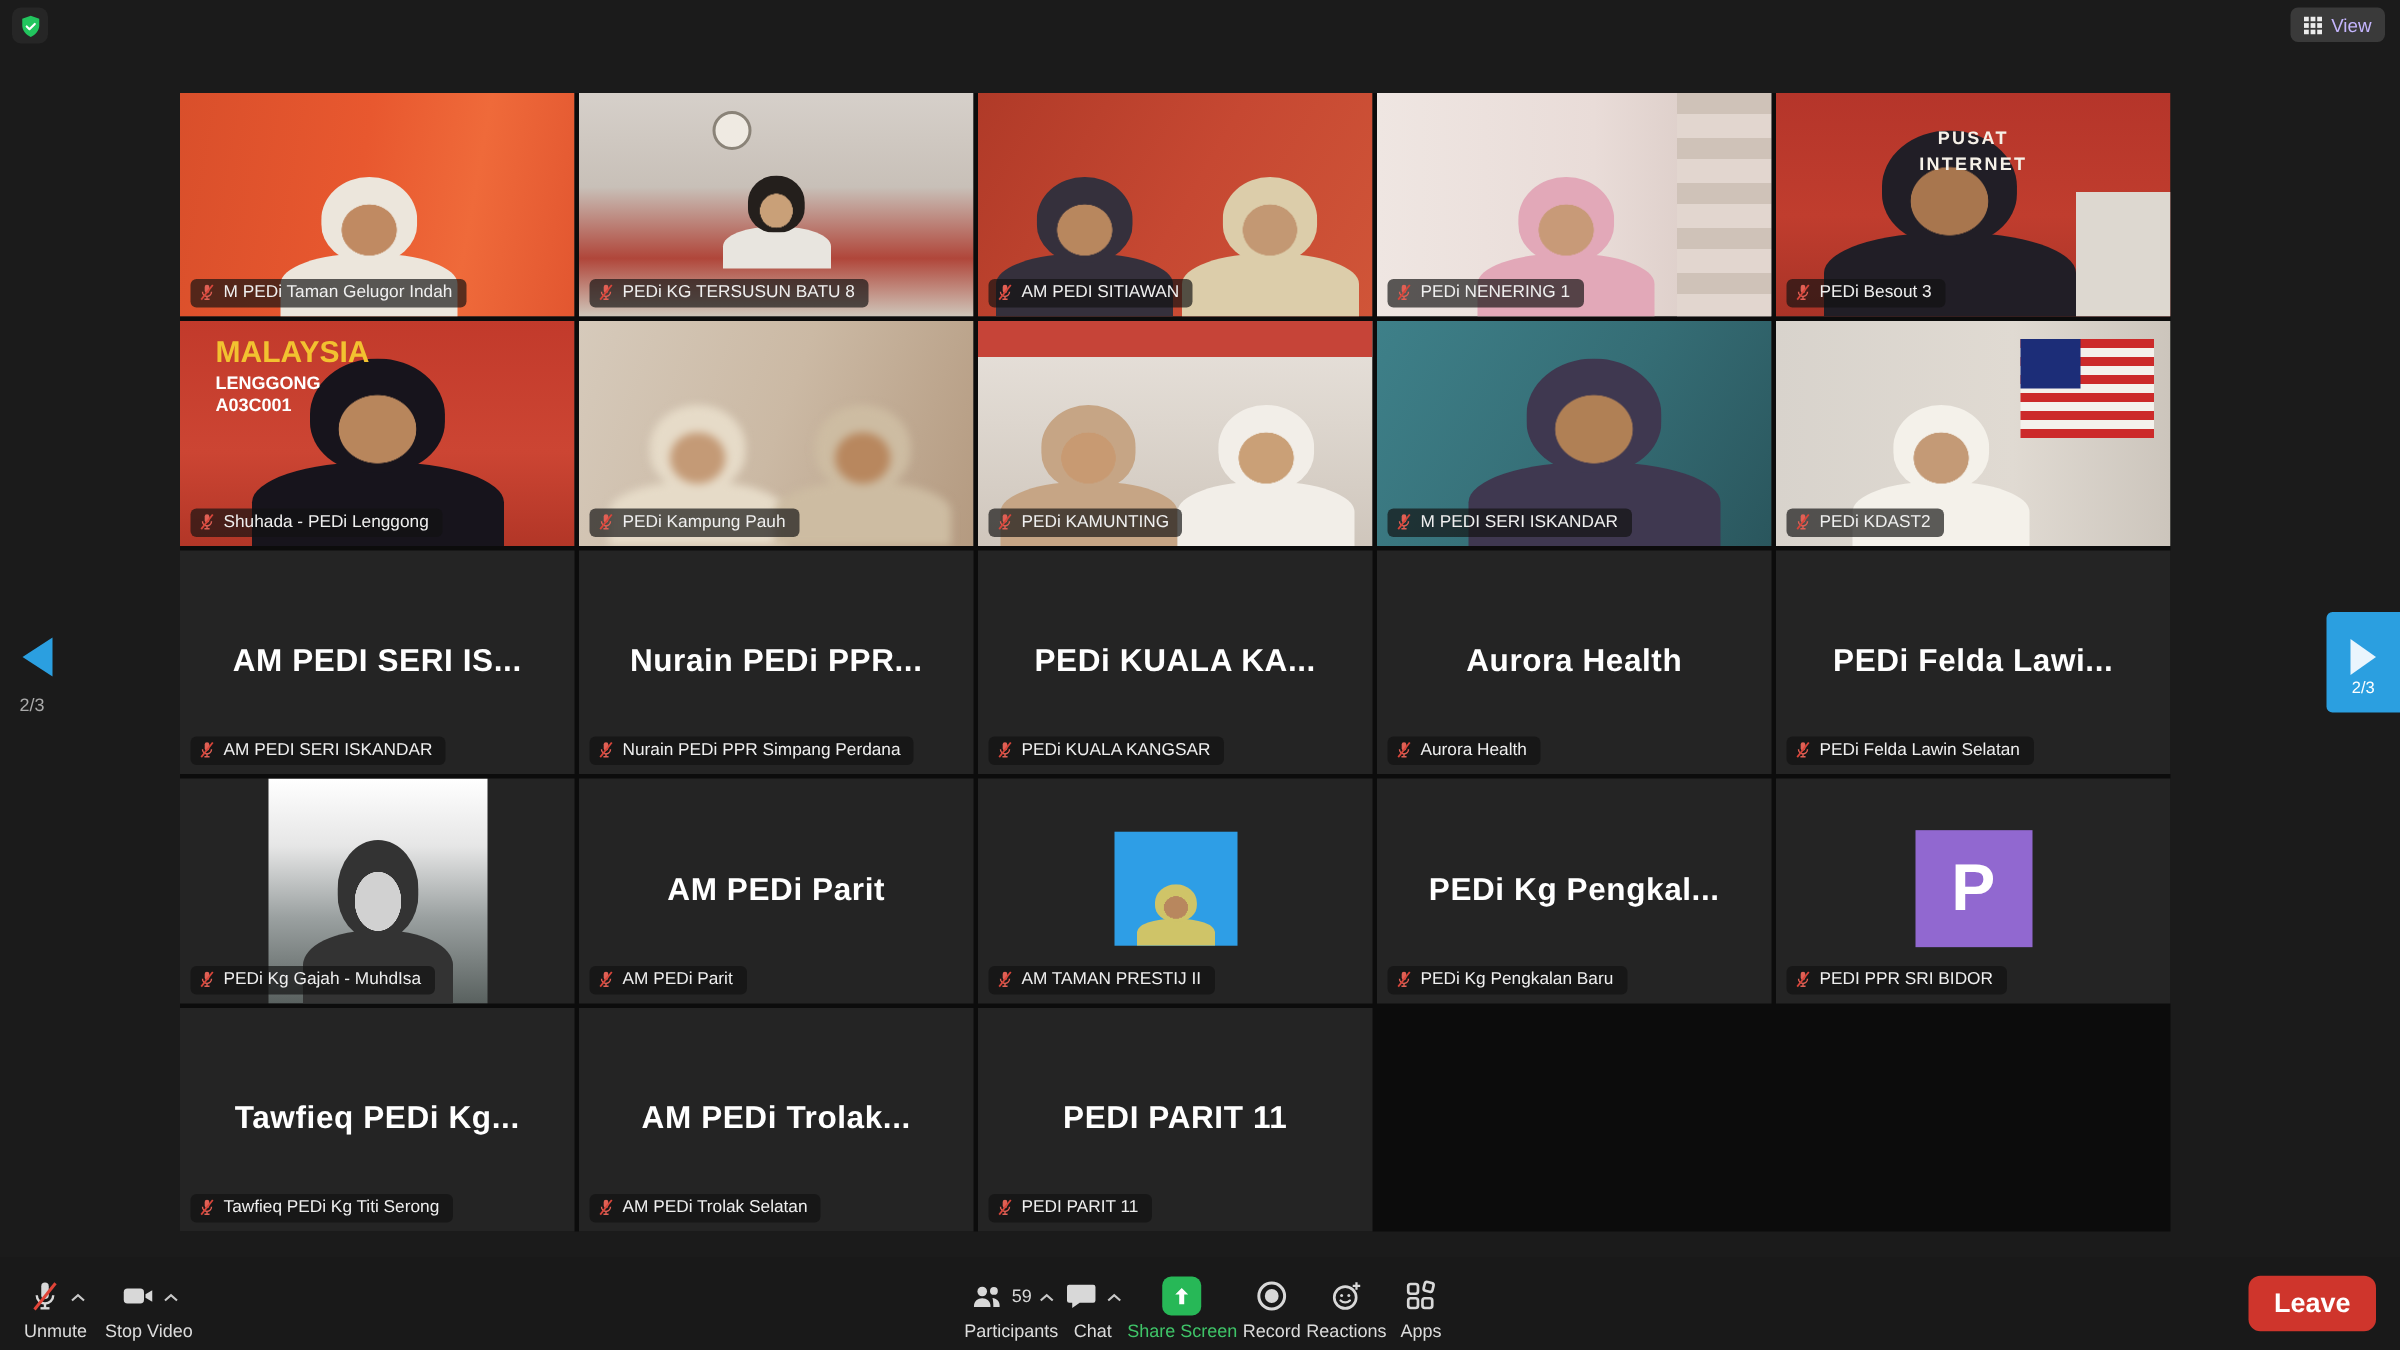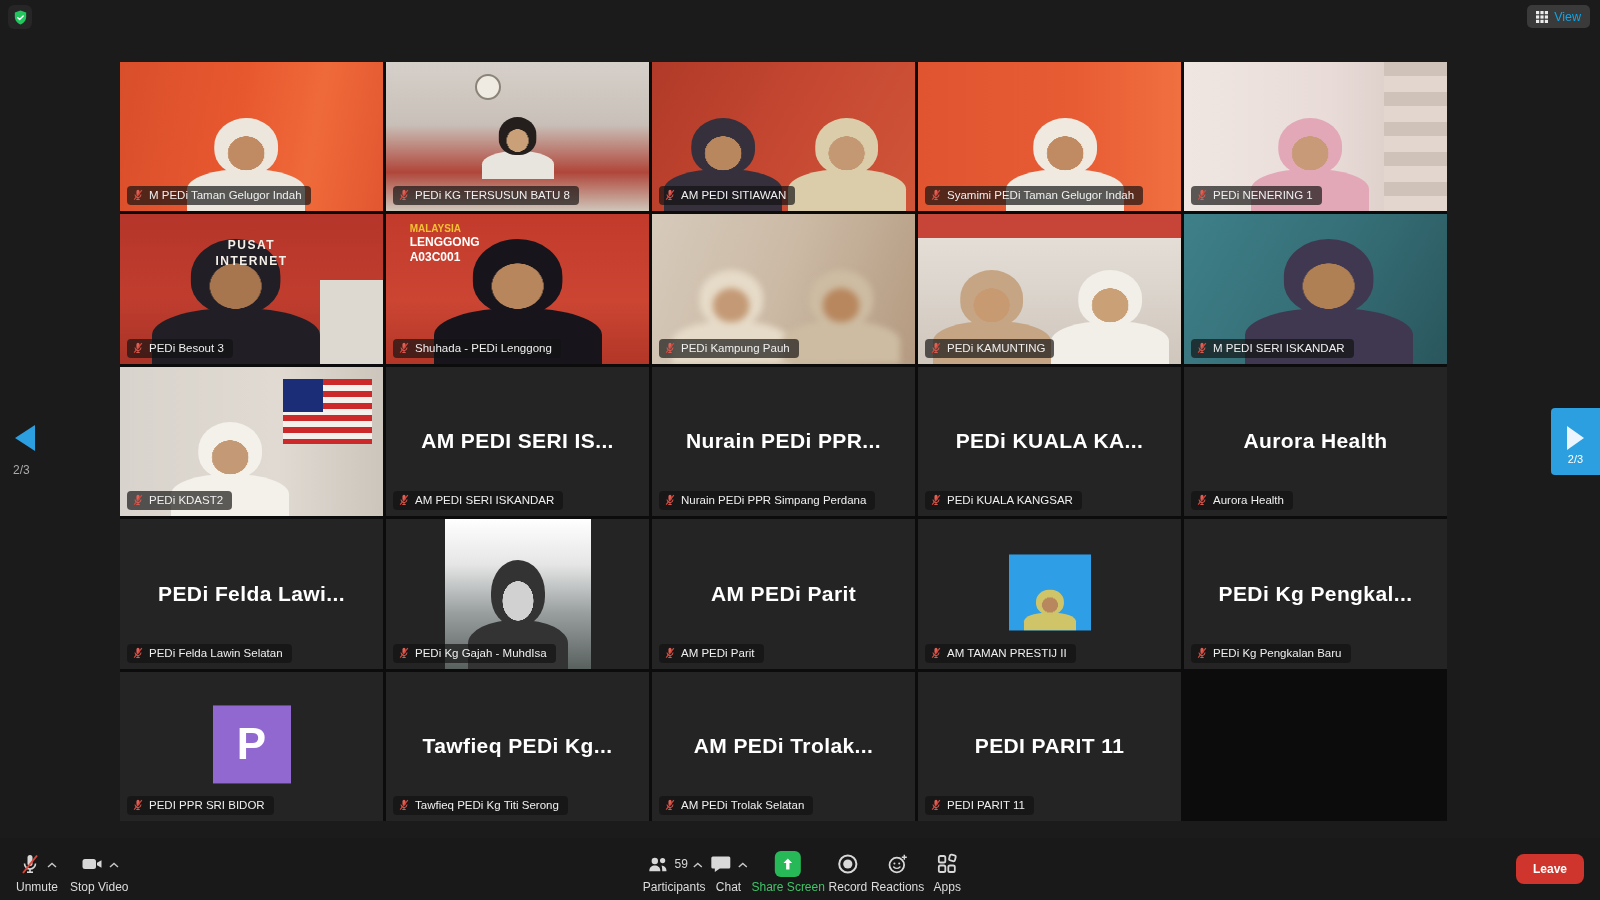--- a/index.html
+++ b/index.html
@@ -7,21 +7,21 @@
   body {
     position: relative; background:#1b1b1b; overflow:hidden;
     font-family:"Liberation Sans", sans-serif; color:#e8e8e8;
   }
   
   .topbar { position:absolute; top:0; left:0; right:0; height:32px; }
   .shield-chip { position:absolute; left:8px; top:5px; width:24px; height:24px;
     background:#262626; border-radius:6px; display:flex; align-items:center; justify-content:center; }
   .view-chip { position:absolute; right:10px; top:5px; height:23px; padding:0 9px;
     background:#3a3a3a; border-radius:5px; display:flex; align-items:center; gap:6px;
-    font-size:12.5px; color:#0ea5e9; }
+    font-size:12.5px; color:#c4b5fd; }
   
   .stage { position:absolute; left:120px; top:62px; width:1327px; height:759px;
     display:grid; grid-template-columns:repeat(5,1fr); grid-template-rows:repeat(5,1fr);
     gap:3px; background:#0c0c0c; }
   .tile { position:relative; overflow:hidden; background:#242424; }
   .scene { position:absolute; inset:0; }
   
   .person { --hijab:#222; --skin:#c49a76; --body:var(--hijab);
     position:absolute; bottom:0; transform:translateX(-50%); }
   .person::before { content:""; position:absolute; bottom:0; left:50%; transform:translateX(-50%);
@@ -68,21 +68,21 @@
   .s10 .p1 { left:55%; --hijab:#3f3850; --skin:#b08055; }
   .s11 { background:linear-gradient(90deg,#d8d3cc,#e0dad2 60%,#ccc5bc); }
   .s11::before { content:""; position:absolute; right:4%; top:8%; width:34%; height:44%;
     background:repeating-linear-gradient(180deg,#cc2a2a 0 6px,#f4f1ec 6px 12px); }
   .s11::after { content:""; position:absolute; right:23%; top:8%; width:15%; height:22%; background:#1c2d78; }
   .s11 .p1 { left:42%; z-index:2; --hijab:#f4f1ea; --skin:#c49a76; }
   .video-text { position:absolute; font-weight:bold; display:flex; flex-direction:column; z-index:3; }
   .s6 .video-text { top:15%; left:50%; transform:translateX(-50%); text-align:center;
     color:#f6f1e8; font-size:12px; letter-spacing:1.5px; line-height:1.35; }
   .s7 .video-text { top:5%; left:9%; color:#fff; font-size:12px; line-height:1.3; }
-  .s7 .vt-line:first-child { color:#f2c230; font-size:10px; }
+  .s7 .vt-line:first-child { color:#f2c230; font-size:20px; }
   
   .big-name { position:absolute; inset:0; display:flex; align-items:center; justify-content:center;
     color:#fff; font-weight:bold; font-size:21px; letter-spacing:.4px; padding:0 10px; text-align:center; }
   .letter-box { position:absolute; left:50%; top:50%; transform:translate(-50%,-52%);
     width:78px; height:78px; background:#9168d0; display:flex; align-items:center; justify-content:center;
     color:#fff; font-size:44px; font-weight:bold; }
   .photo-box { position:absolute; left:50%; top:50%; transform:translate(-50%,-52%);
     width:82px; height:76px; background:#2e9ee6; overflow:hidden; }
   .photo-box .p1 { left:50%; --hijab:#cfc468; --skin:#b8875e; }
   .sketch-box { position:absolute; left:50%; top:0; transform:translateX(-50%);
@@ -112,21 +112,21 @@
   .tb-item { display:flex; flex-direction:column; align-items:center; gap:3px;
     background:none; border:none; cursor:pointer; color:#dcdcdc; font-size:12px;
     font-family:"Liberation Sans",sans-serif; min-width:46px; }
   .icon-row { height:27px; display:flex; align-items:center; gap:5px; }
   .count { font-size:12px; color:#d8d8d8; }
   .caret { display:flex; align-items:flex-start; padding-top:2px; cursor:pointer; }
   .share-icon { width:26px; height:26px; background:#27b857; border-radius:6px;
     display:flex; align-items:center; justify-content:center; }
   .tb-item.share { color:#3fc468; }
   .leave-btn { position:absolute; right:16px; top:50%; transform:translateY(-50%);
-    background:#cf352c; color:#fff; font-weight:bold; font-size:12px;
+    background:#cf352c; color:#fff; font-weight:bold; font-size:18px;
     border:none; border-radius:8px; padding:8px 17px; cursor:pointer;
     font-family:"Liberation Sans",sans-serif; }
 </style>
 </head>
 <body>
 
 <div class="topbar">
   <div class="shield-chip">
     <svg viewBox="0 0 24 24" width="17" height="17">
       <path d="M12 2l8 3v6c0 5-3.5 9-8 11-4.5-2-8-6-8-11V5z" fill="#22c55e"></path>
@@ -190,35 +190,20 @@
           <rect x="5.2" y="1" width="3.6" height="6.5" rx="1.8" fill="#e06055"></rect>
           <path d="M3.5 6.5a3.5 3.5 0 0 0 7 0" stroke="#e06055" stroke-width="1.1" fill="none"></path>
           <line x1="7" y1="10" x2="7" y2="12" stroke="#e06055" stroke-width="1.1"></line>
           <line x1="5" y1="12.3" x2="9" y2="12.3" stroke="#e06055" stroke-width="1.1"></line>
           <line x1="2.5" y1="12.5" x2="11.5" y2="1.2" stroke="#d8453a" stroke-width="1.4"></line>
         </svg>
         <span>AM PEDI SITIAWAN</span>
       </div>
     </div>
     <div class="tile kind-video">
-      <div class="scene s4">
-        <div class="person p1 med"></div>
-      </div>
-      <div class="name-badge">
-        <svg viewBox="0 0 14 14" width="12" height="12">
-          <rect x="5.2" y="1" width="3.6" height="6.5" rx="1.8" fill="#e06055"></rect>
-          <path d="M3.5 6.5a3.5 3.5 0 0 0 7 0" stroke="#e06055" stroke-width="1.1" fill="none"></path>
-          <line x1="7" y1="10" x2="7" y2="12" stroke="#e06055" stroke-width="1.1"></line>
-          <line x1="5" y1="12.3" x2="9" y2="12.3" stroke="#e06055" stroke-width="1.1"></line>
-          <line x1="2.5" y1="12.5" x2="11.5" y2="1.2" stroke="#d8453a" stroke-width="1.4"></line>
-        </svg>
-        <span>Syamimi PEDi Taman Gelugor Indah</span>
-      </div>
-    </div>
-    <div class="tile kind-video">
       <div class="scene s5">
         <div class="person p1 med"></div>
       </div>
       <div class="name-badge">
         <svg viewBox="0 0 14 14" width="12" height="12">
           <rect x="5.2" y="1" width="3.6" height="6.5" rx="1.8" fill="#e06055"></rect>
           <path d="M3.5 6.5a3.5 3.5 0 0 0 7 0" stroke="#e06055" stroke-width="1.1" fill="none"></path>
           <line x1="7" y1="10" x2="7" y2="12" stroke="#e06055" stroke-width="1.1"></line>
           <line x1="5" y1="12.3" x2="9" y2="12.3" stroke="#e06055" stroke-width="1.1"></line>
           <line x1="2.5" y1="12.5" x2="11.5" y2="1.2" stroke="#d8453a" stroke-width="1.4"></line>

